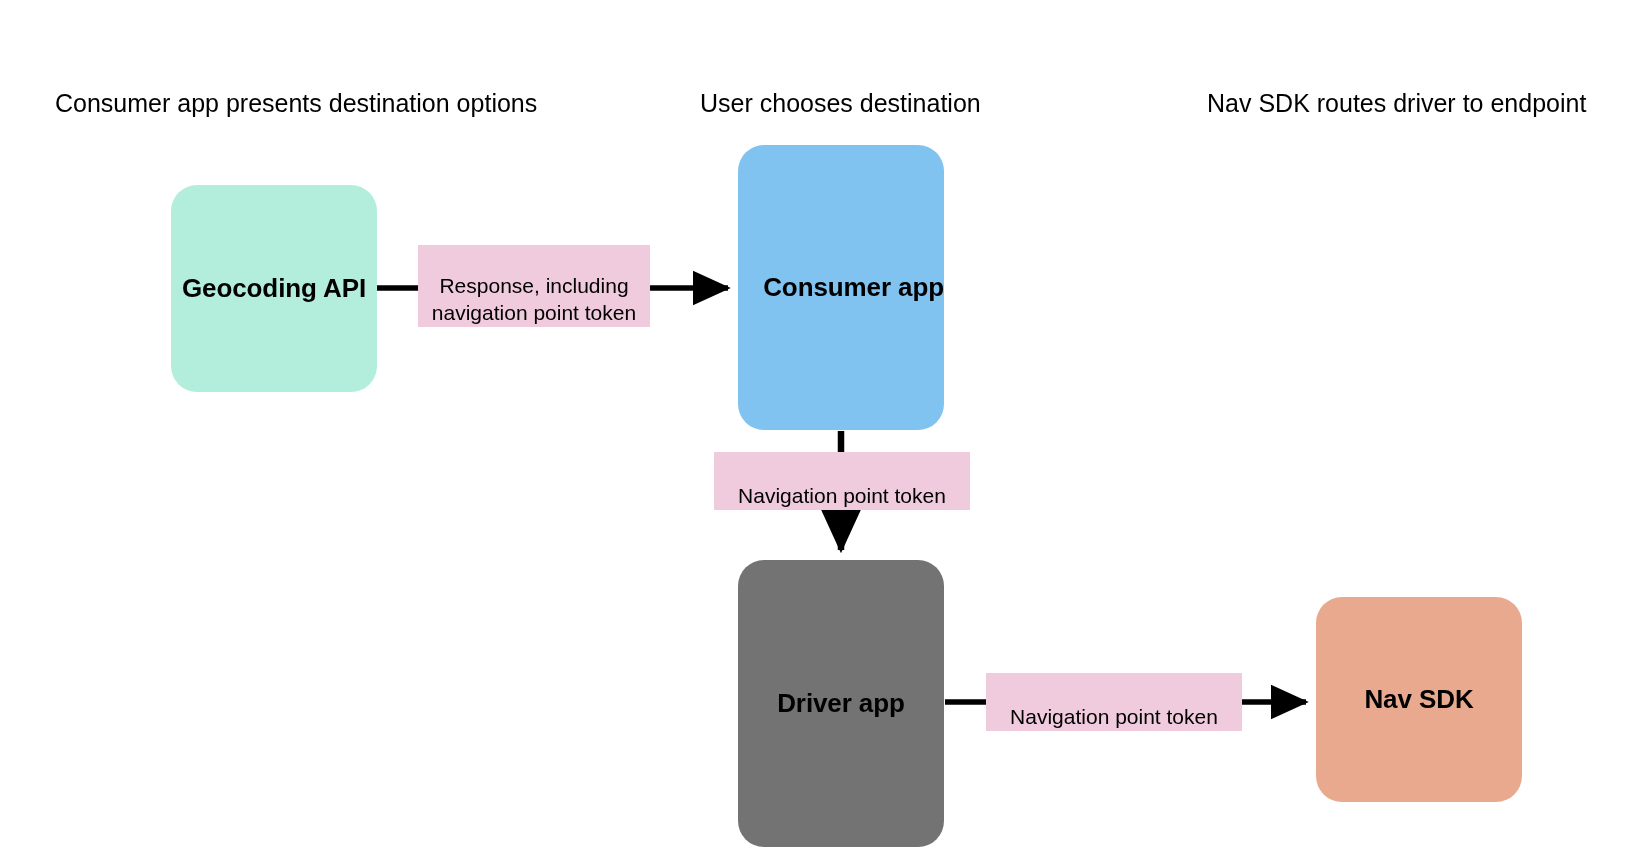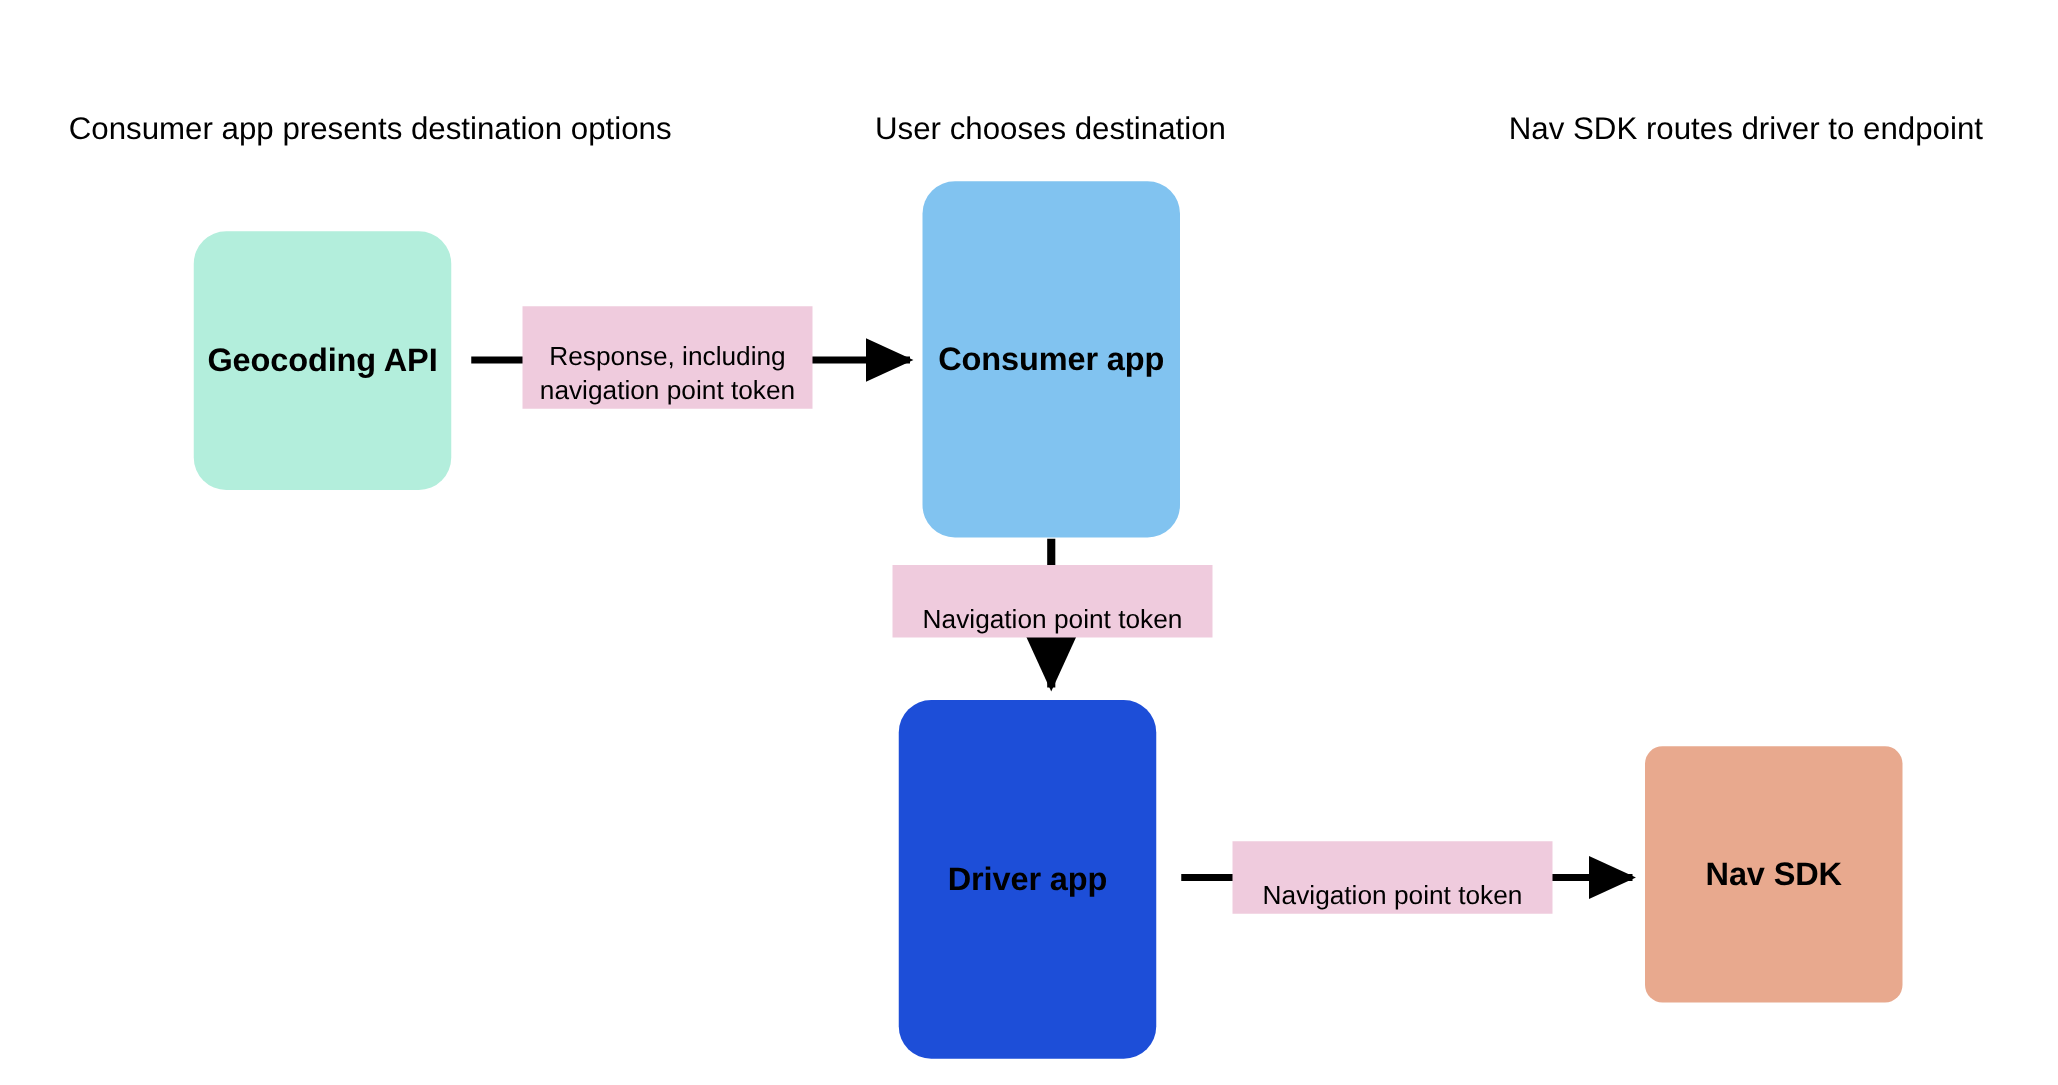--- a/index.html
+++ b/index.html
@@ -92,33 +92,33 @@
       </marker>
     </defs>
 
     <line x1="377" y1="256" x2="728" y2="256" stroke="#000000" stroke-width="5.5" marker-end="url(#arrowhead)"></line>
 
     <line x1="841" y1="399" x2="841" y2="518" stroke="#000000" stroke-width="6.5" marker-end="url(#arrowhead)"></line>
 
     <line x1="945" y1="670" x2="1306" y2="670" stroke="#000000" stroke-width="5.5" marker-end="url(#arrowhead)"></line>
   </svg>
 
-  <div class="node" style="left:155px; top:153px; width:206px; height:207px; background:#b3eedc;">
+  <div class="node" style="left:171px; top:153px; width:206px; height:207px; background:#b3eedc;">
     <span class="node-label">Geocoding API</span>
   </div>
 
-  <div class="node" style="left:738px; top:113px; width:206px; height:285px; background:#81c3f0;">
+  <div class="node" style="left:738px; top:113px; width:206px; height:285px; background:#81c3f0;justify-content:flex-end;">
     <span class="node-label">Consumer app</span>
   </div>
 
-  <div class="node" style="left:719px; top:528px; width:206px; height:287px; background:#1d4ed8;">
+  <div class="node" style="left:738px; top:528px; width:206px; height:287px; background:#737373;">
     <span class="node-label">Driver app</span>
   </div>
 
-  <div class="node" style="left:1316px; top:565px; width:206px; height:205px; background:#e8a98e;border-radius:14px;">
+  <div class="node" style="left:1316px; top:565px; width:206px; height:205px; background:#e8a98e;">
     <span class="node-label">Nav SDK</span>
   </div>
 
   <div class="edge-label" style="left:418px; top:213px; width:232px; height:82px; background:#efcbdd; padding:0 8px;">
     <span>Response, including navigation point token</span>
   </div>
 
   <div class="edge-label" style="left:714px; top:420px; width:256px; height:58px; background:#efcbdd;">
     <span>Navigation point token</span>
   </div>

